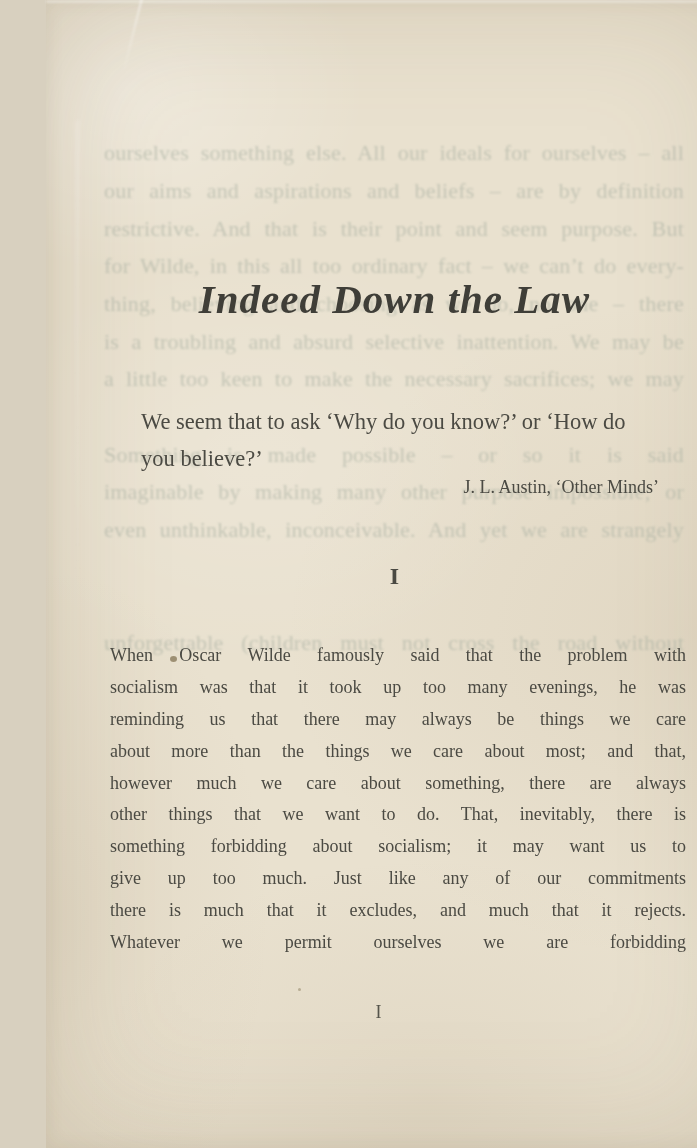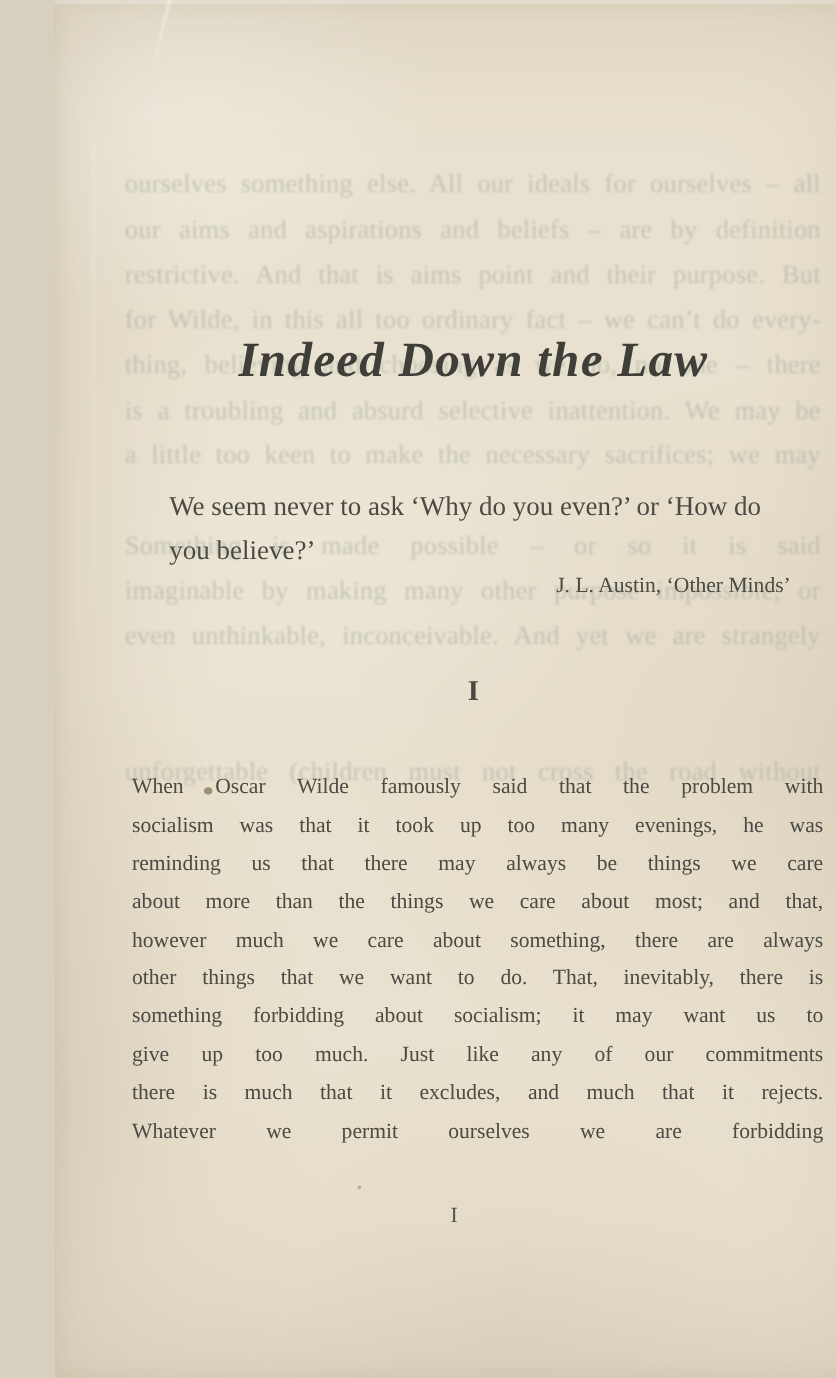--- a/index.html
+++ b/index.html
@@ -88,35 +88,35 @@
   .speck2{top:988px;left:252px;width:3px;height:3px;background:#9a8c6e;opacity:.6;}
 </style>
 </head>
 <body>
 
 <div class="page">
 
   <div class="ghost-layer">
       <div class="ghost-line" style="top: 138px;">ourselves something else. All our ideals for ourselves – all</div>
       <div class="ghost-line" style="top: 176px;">our aims and aspirations and beliefs – are by definition</div>
-      <div class="ghost-line" style="top: 214px;">restrictive. And that is aims point and their purpose. But</div>
+      <div class="ghost-line" style="top: 214px;">restrictive. And that is their point and seem purpose. But</div>
       <div class="ghost-line" style="top: 251px;">for Wilde, in this all too ordinary fact – we can’t do every-</div>
       <div class="ghost-line" style="top: 327px;">is a troubling and absurd selective inattention. We may be</div>
       <div class="ghost-line" style="top: 289px;">thing, believing and choosing as we do, no one – there</div>
       <div class="ghost-line" style="top: 364px;">a little too keen to make the necessary sacrifices; we may</div>
       <div class="ghost-line" style="top: 440px;">Something is made possible – or so it is said</div>
       <div class="ghost-line" style="top: 477px;">imaginable by making many other purpose impossible; or</div>
       <div class="ghost-line" style="top: 515px;">even unthinkable, inconceivable. And yet we are strangely</div>
       <div class="ghost-line" style="top: 628px;">unforgettable (children must not cross the road without</div>
     </div>
 
   <h1 class="title">Indeed Down the Law</h1>
 
   <div class="epigraph">
-      <div class="epigraph-line">We seem never to ask ‘Why do you even?’ or ‘How do</div>
+      <div class="epigraph-line">We seem that to ask ‘Why do you know?’ or ‘How do</div>
       <div class="epigraph-line">you believe?’</div>
     </div>
 
   <div class="attribution">J. L. Austin, ‘Other Minds’</div>
 
   <div class="section-num">I</div>
 
   <div class="body-text">
       <div class="body-line">When Oscar Wilde famously said that the problem with</div>
       <div class="body-line">socialism was that it took up too many evenings, he was</div>

